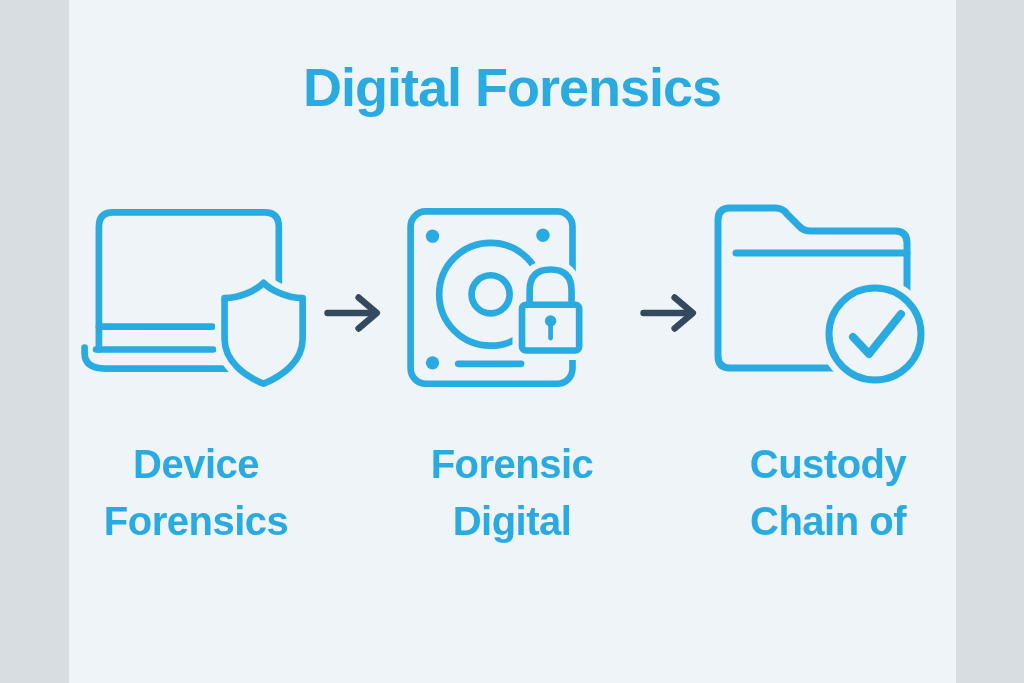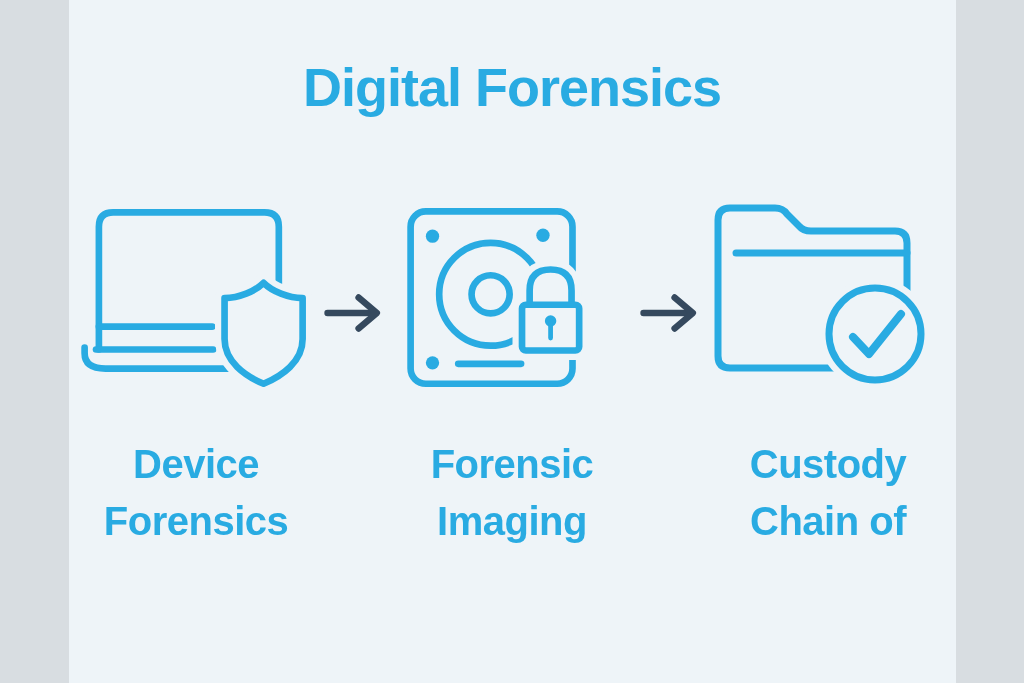--- a/index.html
+++ b/index.html
@@ -139,21 +139,21 @@
           <g>
             <path class="s" d="M133 110 V95 Q133 73 155 73 Q177 73 177 95 V110"></path>
             <rect class="s" x="125" y="110" width="60" height="48" rx="4"></rect>
             <circle class="f" cx="155" cy="127" r="6"></circle>
             <path class="s" style="stroke-width:5" d="M155 130 V145"></path>
           </g>
         </svg>
       </div>
       <div class="label">
         <div>Forensic</div>
-        <div>Imaging</div>
+        <div>Digital</div>
       </div>
     </div>
 
     <div class="arrow-box">
       <svg width="64" height="50" viewBox="0 0 70 50" aria-hidden="true">
         <path class="s" d="M6 25 H56"></path>
         <path class="s" d="M40 8 L60 25 L40 42"></path>
       </svg>
     </div>
 

